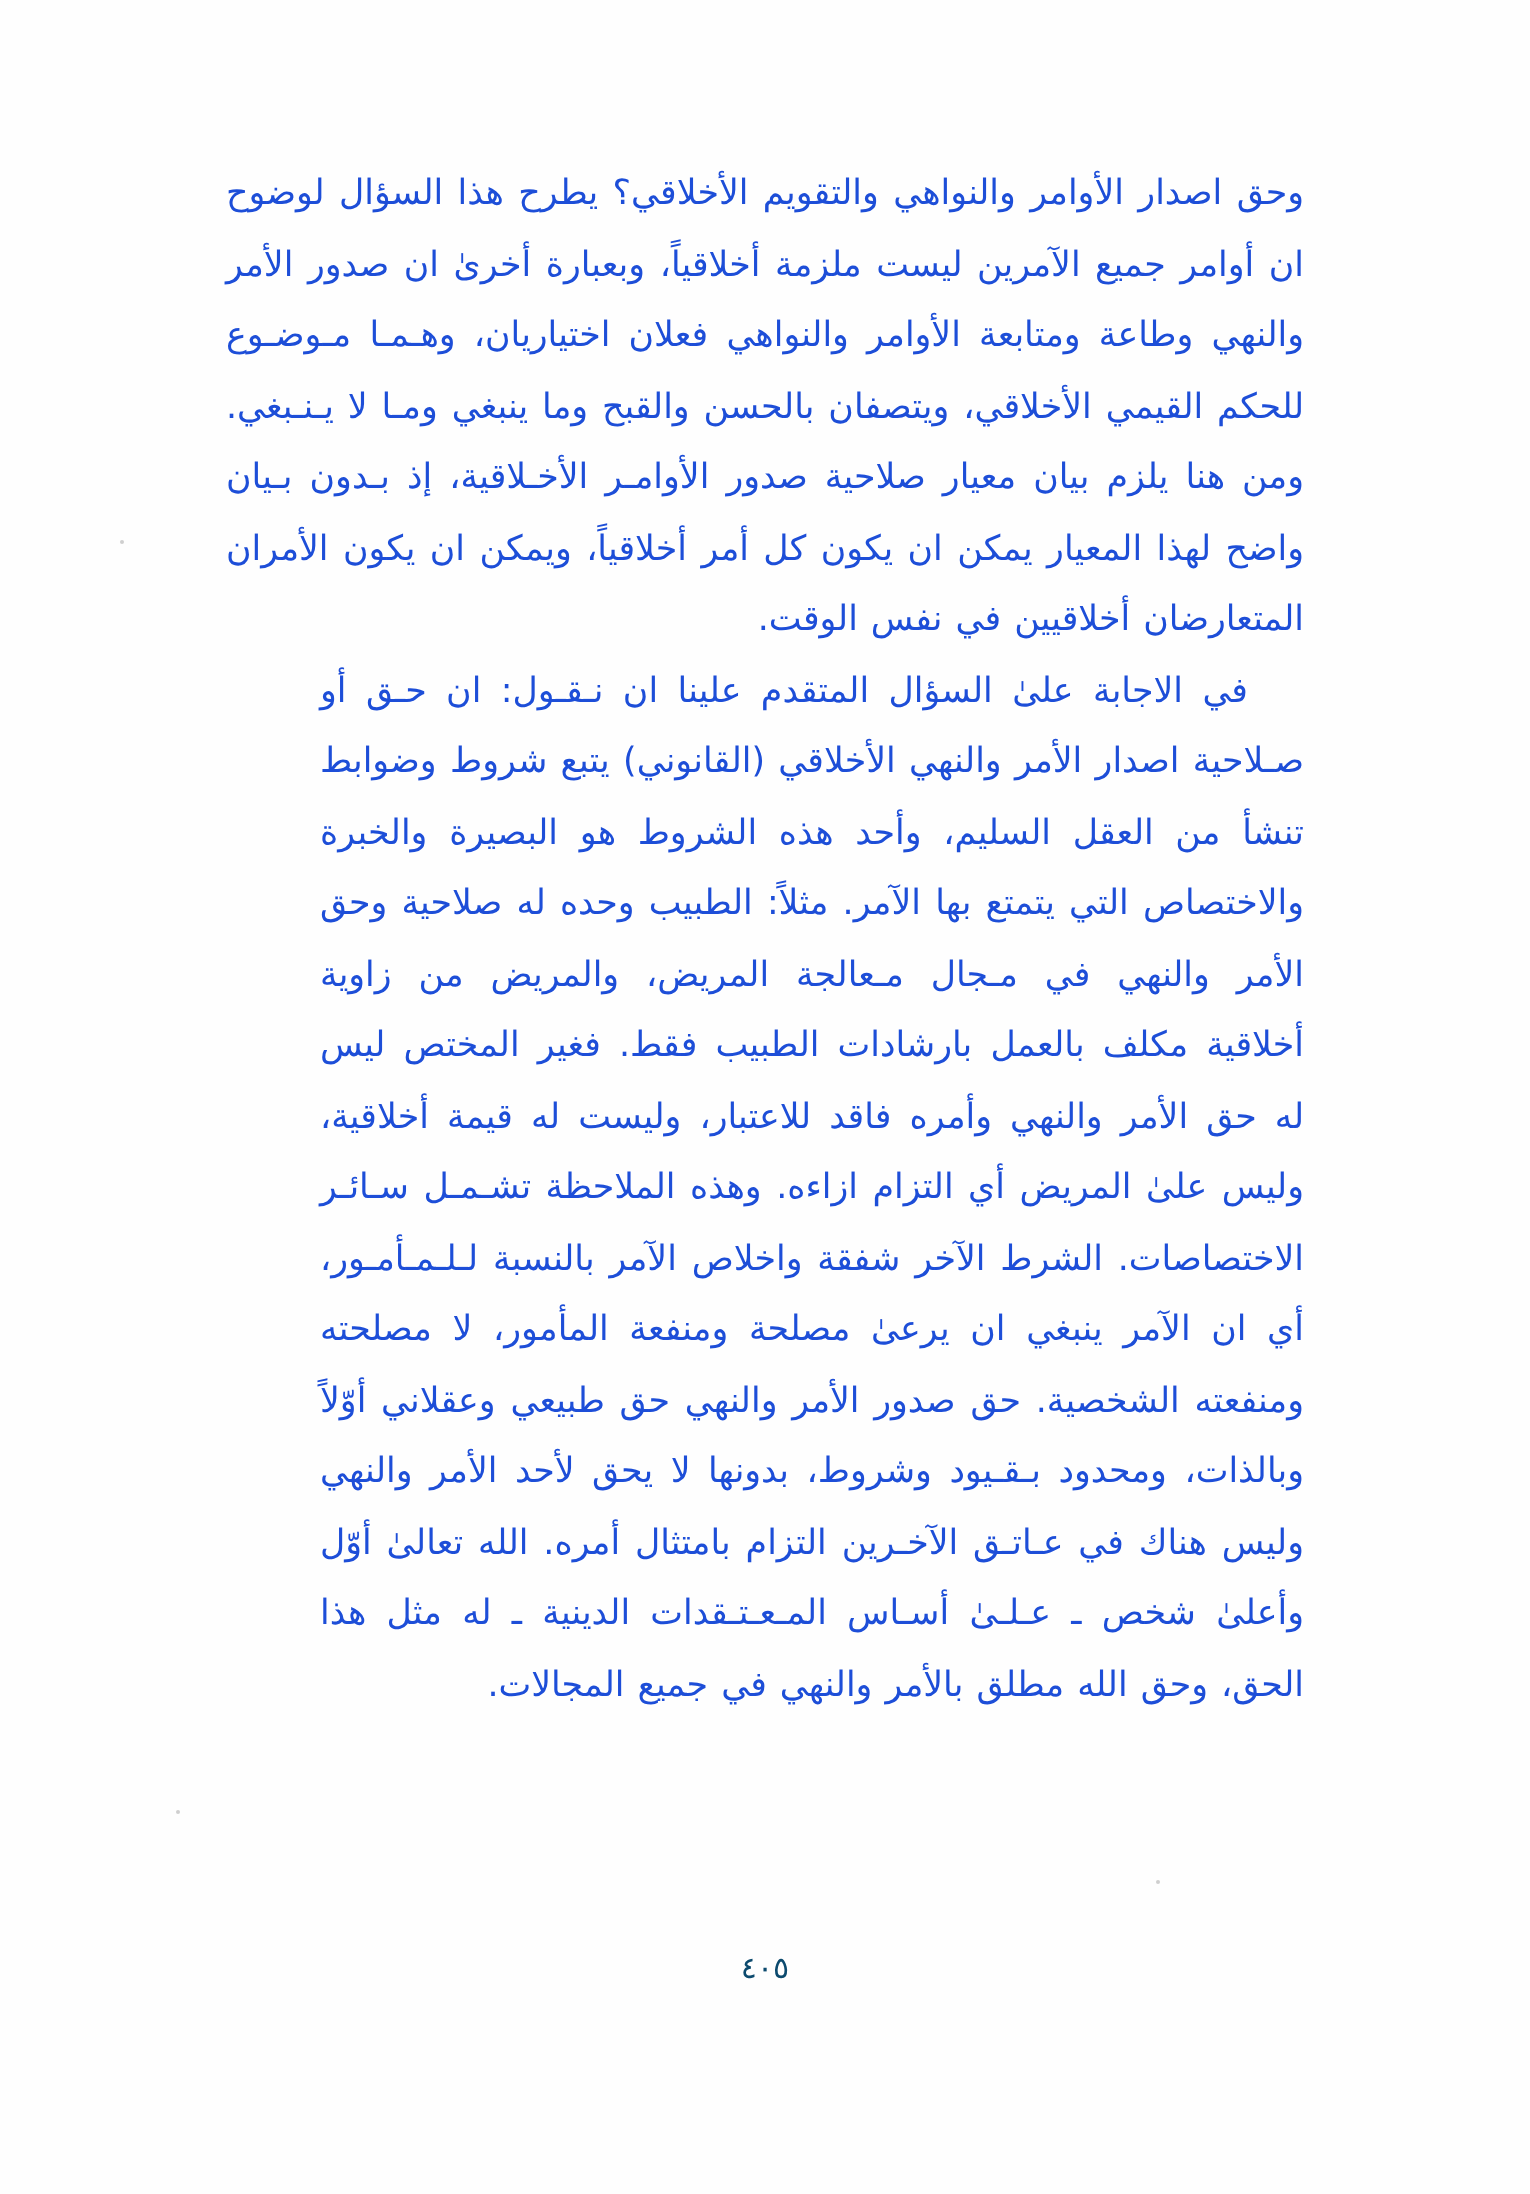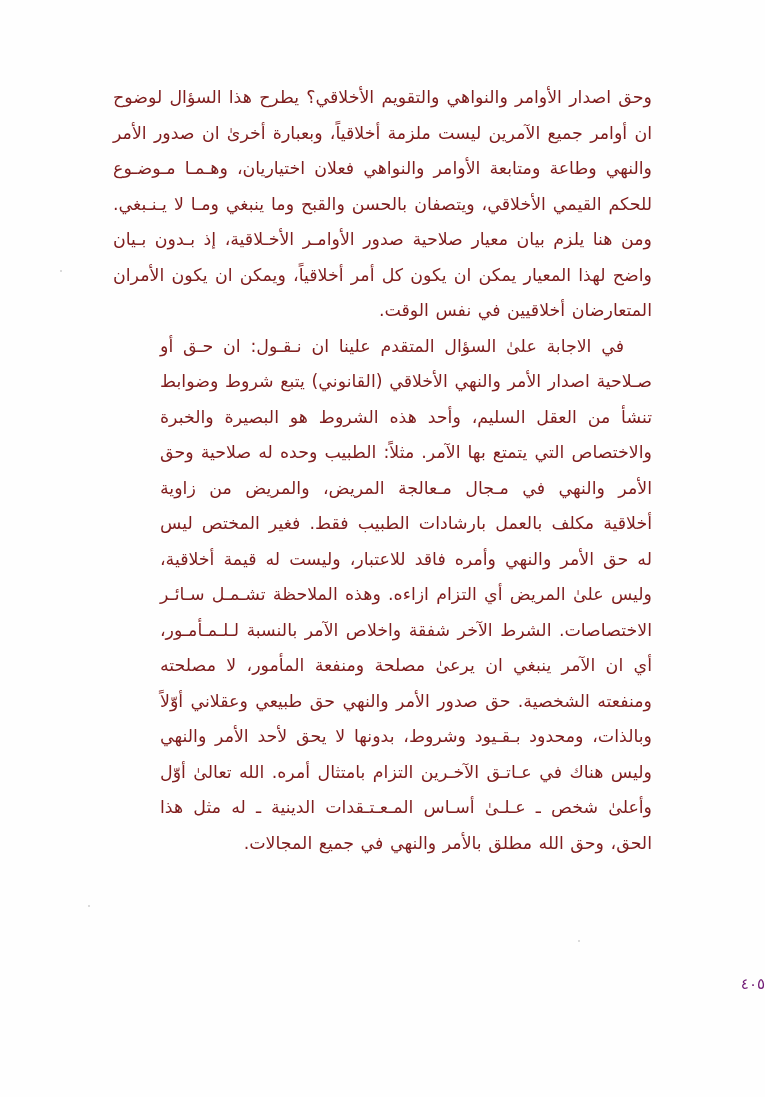--- a/index.html
+++ b/index.html
@@ -31,36 +31,37 @@
     text-align: justify;
     text-justify: inter-word;
   }
   .para {
     font-size: 17.4px;
     line-height: 35.5px;
     margin: 0 0 0 0;
     text-align: justify;
     letter-spacing: 0px;
     word-spacing: 1px;
-    color: #7f1d1d;
+    color: #1d4ed8;
   }
   .para.indent {
     text-indent: 28px;
   }
   .para + .para {
     margin-top: 0px;
     margin-left: 47px;
   }
   .folio {
     position: absolute;
     top: 975px;
     left: 0;
     width: 765px;
+    text-align: center;
     font-size: 15px;
-    color: #701a75;
+    color: #0c4a6e;
     font-family: "DejaVu Sans", sans-serif;
     direction: rtl;
   }
   .speck {
     position: absolute;
     width: 2px;
     height: 2px;
     background: #cfcfcf;
     border-radius: 50%;
   }

